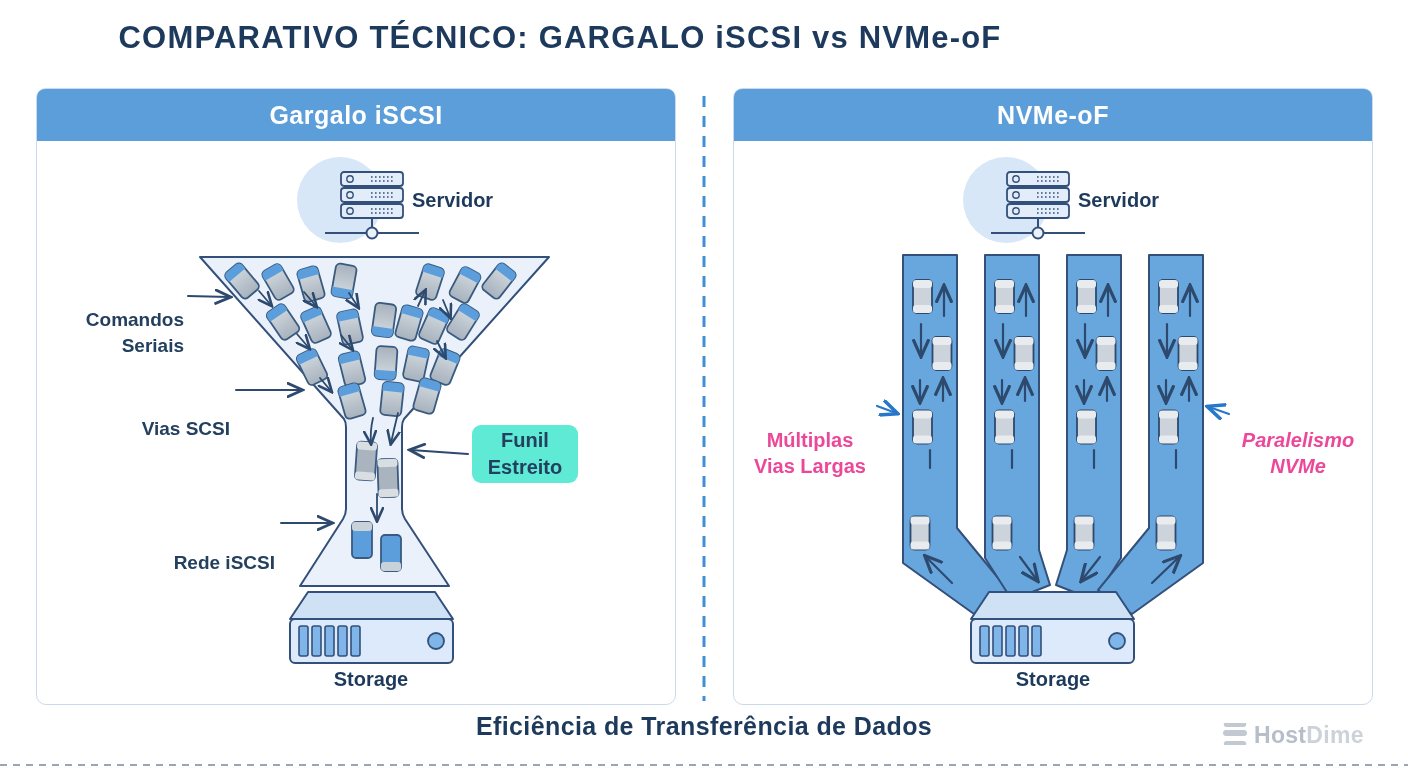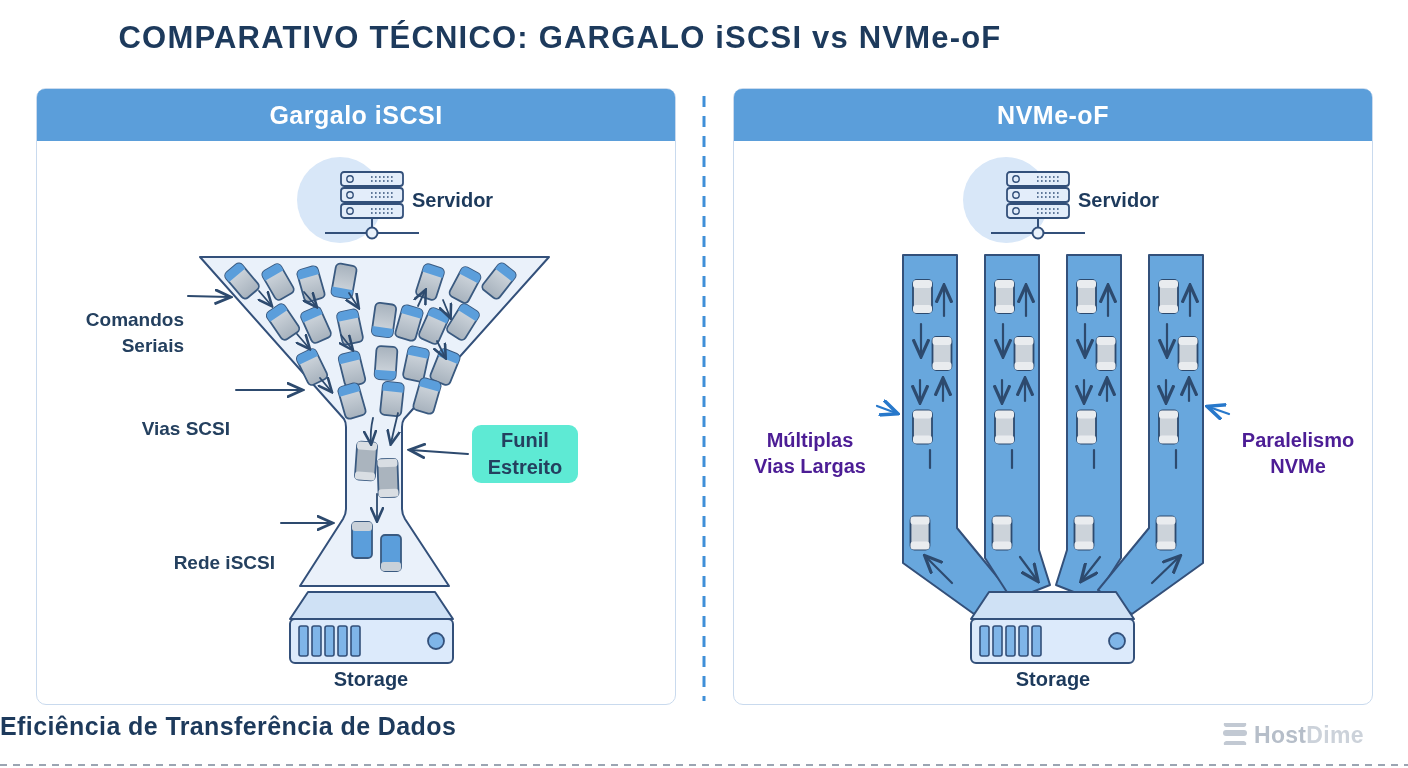--- a/index.html
+++ b/index.html
@@ -12,27 +12,27 @@
   .panel.left{left:36px;}
   .panel.right{left:733px;}
   .phead{position:absolute;top:0;left:0;right:0;height:52px;background:#5b9eda;
          border-radius:8px 8px 0 0;display:flex;align-items:center;justify-content:center;
          color:#ffffff;font-size:25px;font-weight:600;letter-spacing:0.5px;}
   svg.diagram{position:absolute;left:0;top:0;width:1408px;height:768px;pointer-events:none;}
   .lbl{position:absolute;white-space:pre-line;font-size:19px;font-weight:600;
        color:#24405f;line-height:26px;margin-top:37px;}
   .lbl.right-al{text-align:right;}
   .lbl.center-al{text-align:center;}
-  .lbl.blue{color:#4c1d95;font-size:20px;}
+  .lbl.blue{color:#ec4899;font-size:20px;}
   .funnel-box{position:absolute;left:472px;top:425px;width:106px;height:58px;
        background:#5eead4;border-radius:9px;display:flex;align-items:center;justify-content:center;
        text-align:center;font-size:20px;font-weight:600;color:#24405f;line-height:27px;white-space:pre-line;}
   .srv-lbl{position:absolute;font-size:20px;font-weight:600;color:#1d3a5c;}
   .sto-lbl{position:absolute;width:160px;text-align:center;font-size:20px;font-weight:600;color:#1d3a5c;}
-  .caption{position:absolute;top:712px;left:0;width:1408px;text-align:left;
+  .caption{position:absolute;top:712px;left:0;width:1408px;text-align:center;
            font-size:25px;font-weight:700;color:#1d3a5c;letter-spacing:0.4px;}
   .brand{position:absolute;top:722px;left:1222px;display:flex;align-items:flex-start;gap:6px;}
   .brand .bh{font-size:23px;font-weight:700;color:#b6bec9;letter-spacing:0.3px;}
   .brand .bd{font-size:23px;font-weight:700;color:#ccd2da;letter-spacing:0.3px;}
   .bottom-line{position:absolute;left:0;top:764px;width:1408px;height:2px;
      background:repeating-linear-gradient(90deg,rgba(35,55,85,0.45) 0 7px,transparent 7px 13px);}
 </style>
 </head>
 <body>
 
@@ -225,21 +225,21 @@
 
   <div class="lbl right-al" style="left:58px;top:270px;width:126px;">Comandos
 Seriais</div>
   <div class="lbl right-al" style="left:98px;top:379px;width:132px;">Vias SCSI</div>
   <div class="funnel-box">Funil
 Estreito</div>
   <div class="lbl right-al" style="left:155px;top:513px;width:120px;">Rede iSCSI</div>
 
   <div class="lbl blue center-al" style="left:744px;top:390px;width:132px;">Múltiplas
 Vias Largas</div>
-  <div class="lbl blue center-al" style="left:1232px;top:390px;width:132px;">Paralelismo
+  <div class="lbl blue center-al" style="left:1232px;top:390px;width:132px;font-style:italic;">Paralelismo
 NVMe</div>
 
   <div class="sto-lbl" style="left:291px;top:668px;">Storage</div>
   <div class="sto-lbl" style="left:973px;top:668px;">Storage</div>
 
   <div class="caption">Eficiência de Transferência de Dados</div>
 
   <div class="brand">
     <svg width="26" height="24" viewBox="0 0 26 24">
       <g fill="#c2c9d3">

